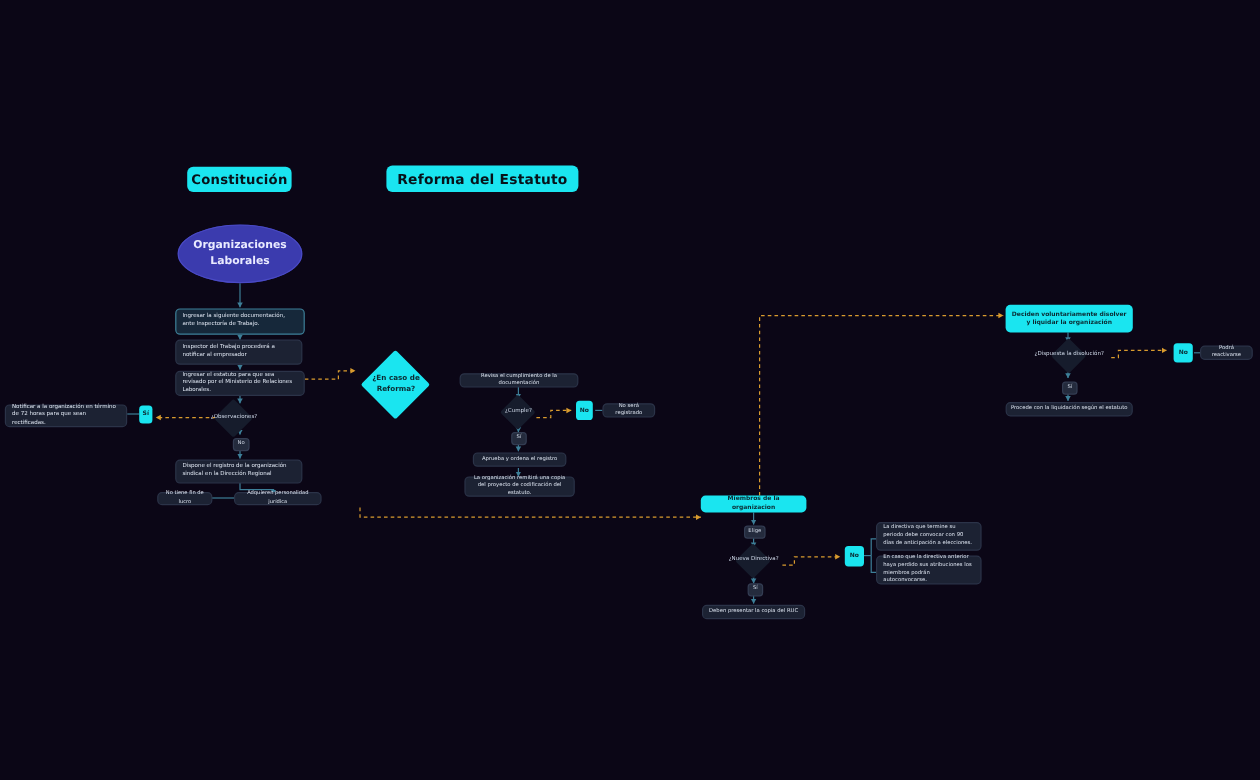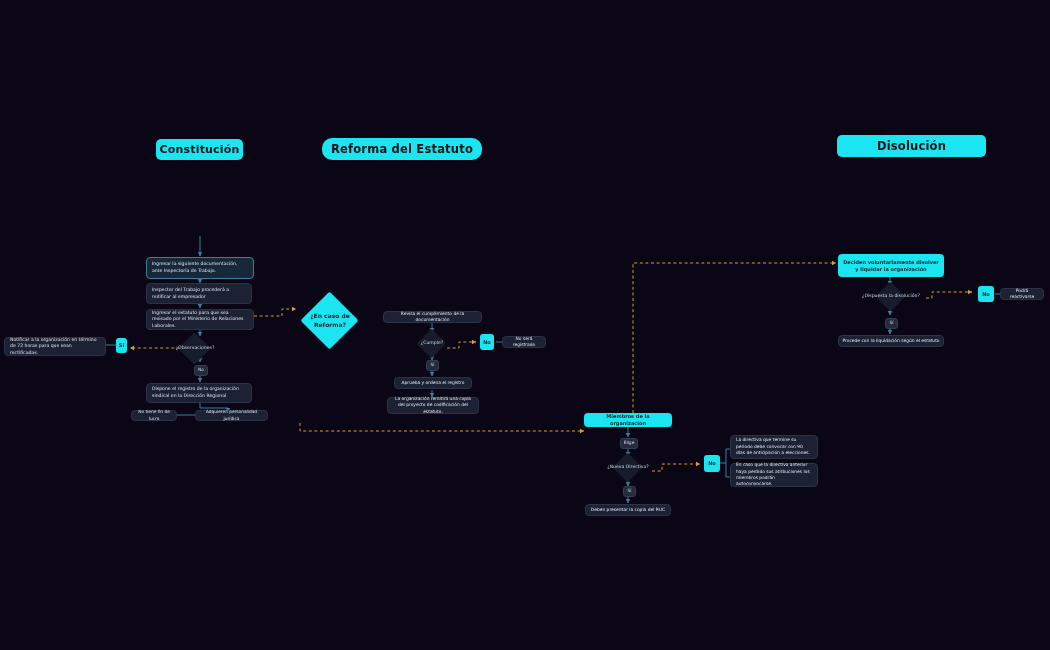--- a/index.html
+++ b/index.html
@@ -172,25 +172,25 @@
       <path d="M926,298 L932,298 L932,292 L972,292" marker-end="url(#arrO)"></path>
     </g>
 
     <g stroke="#3d7f98" stroke-width="1" fill="none">
       <path d="M116,345 L106,345"></path>
     </g>
   </svg>
 
   <div class="section-title" style="left:156px;top:139px;width:87px;height:21px;font-size:11px;">Constitución</div>
 
-  <div class="section-title" style="left:322px;top:138px;width:160px;height:22px;font-size:11.5px;border-radius:10px;">Reforma del Estatuto</div>
-
-
-  <div class="section-title" style="left:837px;top:135px;width:149px;height:22px;font-size:11.5px;">Disolución</div>
-
+  <div class="section-title" style="left:322px;top:138px;width:160px;height:22px;font-size:11.5px;">Reforma del Estatuto</div>
+
+
+
+  <div class="start-ellipse" style="left:148px;top:187px;width:104px;height:49px;">Organizaciones Laborales</div>
 
   <div class="node hi" style="left:146px;top:257px;width:108px;height:22px;">Ingresar la siguiente documentación, ante Inspectoría de Trabajo.</div>
 
   <div class="node" style="left:146px;top:283px;width:106px;height:21px;">Inspector del Trabajo procederá a notificar al empresador</div>
 
   <div class="node" style="left:146px;top:309px;width:108px;height:21px;">Ingresar el estatuto para que sea revisado por el Ministerio de Relaciones Laborales.</div>
 
   <div class="diamond" style="left:183px;top:337px;width:23px;height:23px;"></div>
   <div class="diamond-label" style="left:166px;top:342px;width:58px;height:12px;">¿Observaciones?</div>
 

